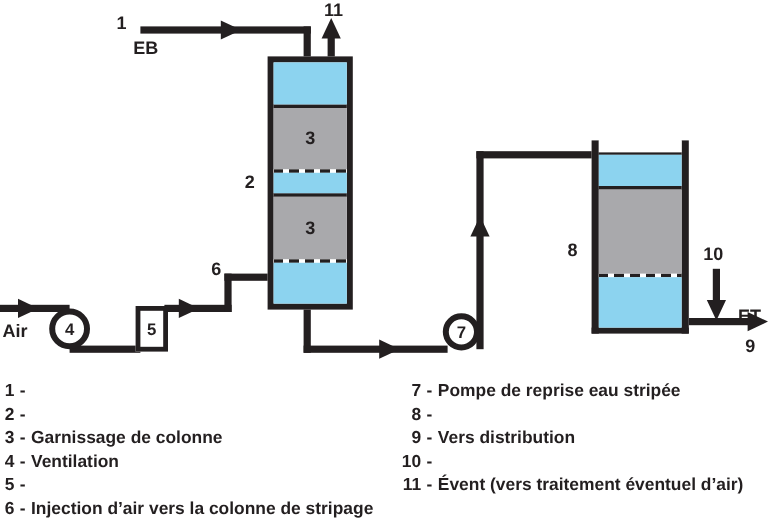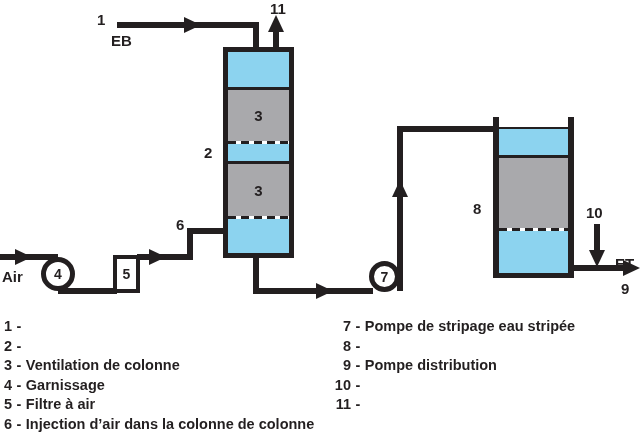--- a/index.html
+++ b/index.html
@@ -140,57 +140,57 @@
         <span class="leg-num">1</span>
           <span class="leg-sep">-</span>
       </div>
       <div class="leg-row">
         <span class="leg-num">2</span>
           <span class="leg-sep">-</span>
       </div>
       <div class="leg-row">
         <span class="leg-num">3</span>
           <span class="leg-sep">-</span>
-          <span>Ventilation de colonne</span>
+          <span>Garnissage de colonne</span>
       </div>
       <div class="leg-row">
         <span class="leg-num">4</span>
           <span class="leg-sep">-</span>
-          <span>Garnissage</span>
+          <span>Ventilation</span>
       </div>
       <div class="leg-row">
         <span class="leg-num">5</span>
           <span class="leg-sep">-</span>
-          <span>Filtre à air</span>
       </div>
       <div class="leg-row">
         <span class="leg-num">6</span>
           <span class="leg-sep">-</span>
-          <span>Injection d’air dans la colonne de colonne</span>
+          <span>Injection d’air vers la colonne de stripage</span>
       </div>
     </div>
     <div id="leg-right" class="leg-col">
       <div class="leg-row">
         <span class="leg-num">7</span>
           <span class="leg-sep">-</span>
-          <span>Pompe de stripage eau stripée</span>
+          <span>Pompe de reprise eau stripée</span>
       </div>
       <div class="leg-row">
         <span class="leg-num">8</span>
           <span class="leg-sep">-</span>
       </div>
       <div class="leg-row">
         <span class="leg-num">9</span>
           <span class="leg-sep">-</span>
-          <span>Pompe distribution</span>
+          <span>Vers distribution</span>
       </div>
       <div class="leg-row">
         <span class="leg-num">10</span>
           <span class="leg-sep">-</span>
       </div>
       <div class="leg-row">
         <span class="leg-num">11</span>
           <span class="leg-sep">-</span>
+          <span>Évent (vers traitement éventuel d’air)</span>
       </div>
     </div>
   </div>
 
 </div>
 
 </body></html>

